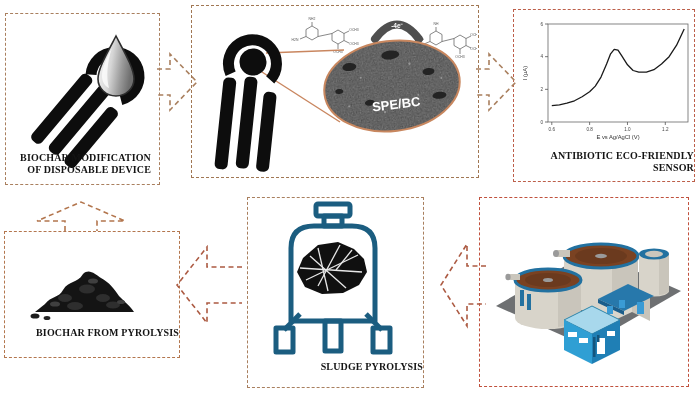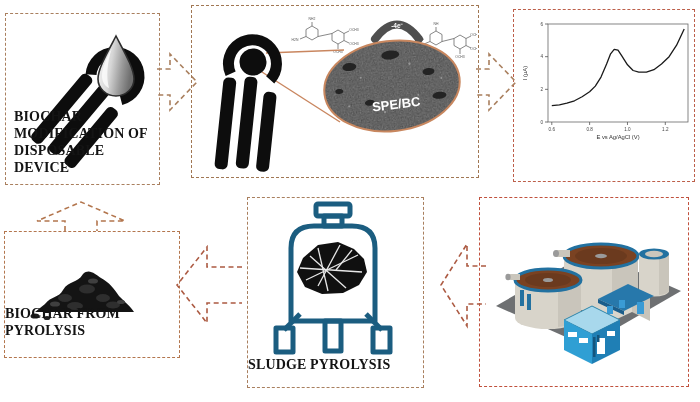--- a/index.html
+++ b/index.html
@@ -1,21 +1,21 @@
 <!DOCTYPE html>
 <html><head>
 <meta charset="utf-8">
 <style>
   html,body{margin:0;padding:0;background:#fff;}
   .canvas{position:relative;width:700px;height:402px;background:#ffffff;overflow:hidden;
           font-family:"Liberation Serif",serif;}
   .panel{position:absolute;box-sizing:border-box;background:#fff;border:1.6px dashed #a97f5e;}
   .panel svg{position:absolute;left:0;top:0;}
-  .caption{position:absolute;left:0;right:0;text-align:left;font-weight:bold;
-           font-size:14px;line-height:1.22;color:#141414;letter-spacing:.15px;}
+  .caption{position:absolute;left:0;right:0;text-align:right;font-weight:bold;
+           font-size:10px;line-height:1.22;color:#141414;letter-spacing:.15px;}
   #p1{left:5px;top:13px;width:155px;height:172px;border-color:#a97f5e;}
   #p2{left:191px;top:5px;width:288px;height:173px;border-color:#a17753;}
   #p3{left:513px;top:9px;width:182px;height:173px;border-color:#bd5f4a;}
   #p4{left:4px;top:231px;width:176px;height:127px;border-color:#b3764e;}
   #p5{left:247px;top:197px;width:177px;height:191px;border-color:#a97f5e;}
   #p6{left:479px;top:197px;width:210px;height:190px;border-color:#c0513d;}
   #arrow-layer{position:absolute;left:0;top:0;pointer-events:none;}
   .tick{font-family:"Liberation Sans",sans-serif;}
 </style>
 </head>
@@ -140,20 +140,21 @@
           <text x="29" y="80.93333333333334" text-anchor="end" font-size="4.6" fill="#444" class="tick">2</text>
           <line x1="31" y1="46.66666666666667" x2="34" y2="46.66666666666667" stroke="#555" stroke-width="0.8"></line>
           <text x="29" y="48.26666666666667" text-anchor="end" font-size="4.6" fill="#444" class="tick">4</text>
           <line x1="31" y1="14" x2="34" y2="14" stroke="#555" stroke-width="0.8"></line>
           <text x="29" y="15.6" text-anchor="end" font-size="4.6" fill="#444" class="tick">6</text>
         </g>
       <path id="chart-curve" fill="none" stroke="#1a1a1a" stroke-width="1.3" stroke-linejoin="round" d="M37.8,95.7 L45.4,94.8 L52.9,93.2 L60.5,90.8 L68.1,86.7 L75.6,81.8 L81.3,76.1 L87.0,67.1 L92.6,54.0 L96.4,44.2 L100.2,39.3 L104.0,40.1 L107.8,45.9 L113.5,54.8 L119.1,60.5 L124.8,62.2 L132.4,62.2 L139.9,59.7 L147.5,54.0 L155.1,46.7 L162.6,35.2 L170.2,18.9"></path>
       <text x="104" y="129" text-anchor="middle" class="tick" font-size="5.8" fill="#333">E vs Ag/AgCl (V)</text>
       <text x="13" y="63" text-anchor="middle" class="tick" font-size="5.8" fill="#333" transform="rotate(-90 13 63)">I (µA)</text>
     </svg>
+    <div class="caption" style="bottom:7px;">ANTIBIOTIC ECO-FRIENDLY SENSOR</div>
   </div>
 
   <div class="panel" id="p4">
     <svg width="153" height="124" viewBox="0 0 153 124">
       <path d="M30,80 L40,72 C46,64 54,66 58,58 C64,48 72,52 78,42 C84,36 90,42 96,46
                C104,50 110,58 114,64 C120,70 127,76 129,80 Z" fill="#141414"></path>
       <g fill="#2e2e2e">
         <ellipse cx="60" cy="66" rx="7" ry="4"></ellipse>
           <ellipse cx="82" cy="57" rx="8" ry="4.5"></ellipse>
         <ellipse cx="98" cy="66" rx="7" ry="4"></ellipse>

